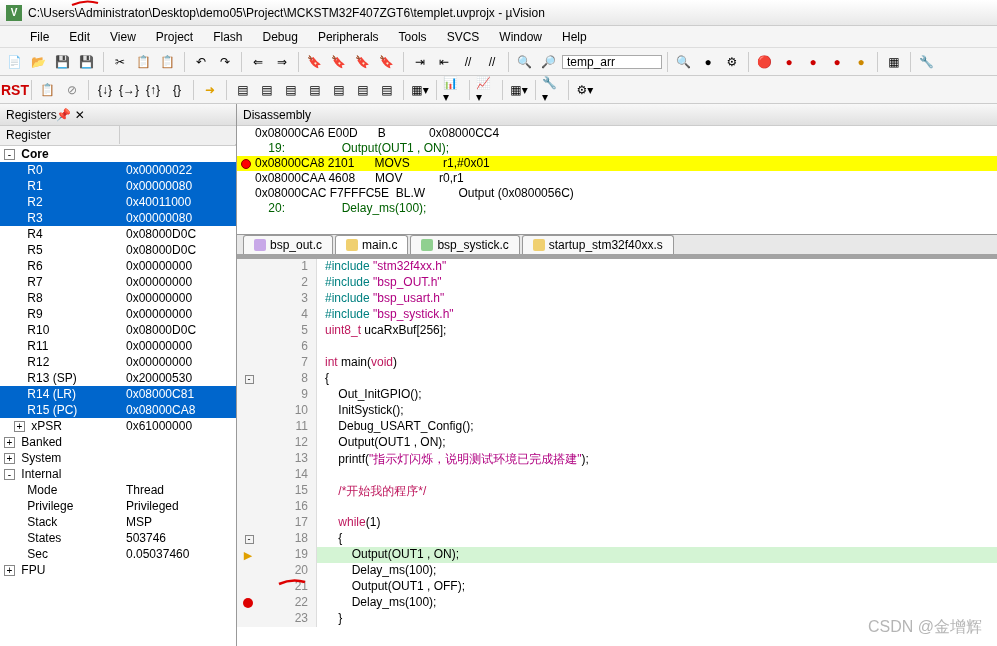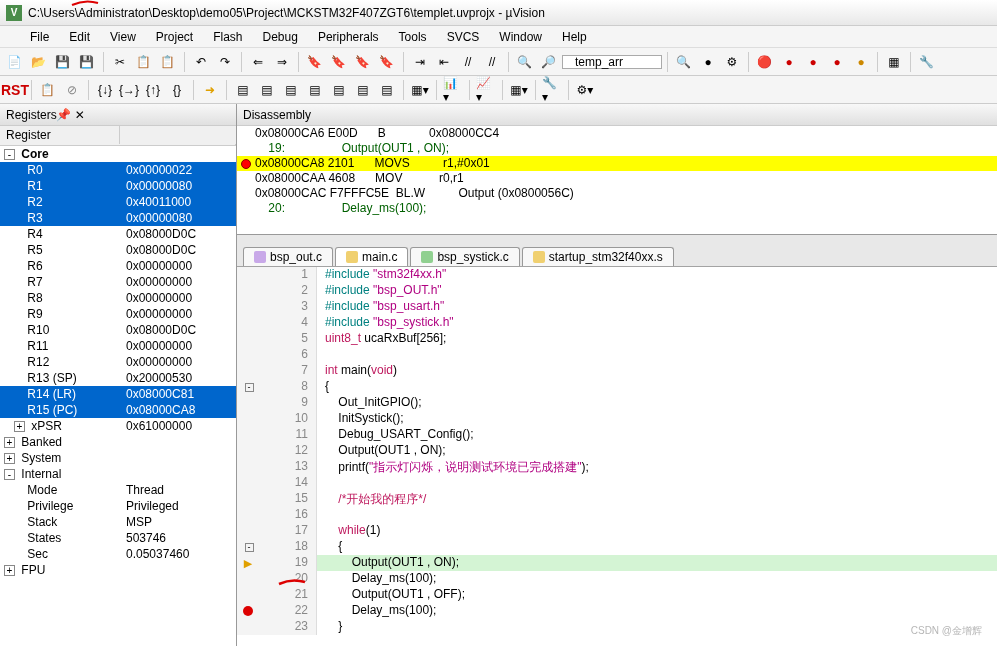--- a/index.html
+++ b/index.html
@@ -5,21 +5,21 @@
 * { margin:0; padding:0; box-sizing:border-box; font-family:'Segoe UI',Tahoma,sans-serif; font-size:12px; }
 body { background:#f0f0f0; width:997px; height:646px; overflow:hidden; position:relative; }
 .titlebar { background:linear-gradient(#fff,#e8e8e8); height:26px; display:flex; align-items:center; padding:0 6px; border-bottom:1px solid #ccc; }
 .titlebar .icon { width:16px; height:16px; background:#4a8c4a; margin-right:6px; display:flex; align-items:center; justify-content:center; color:#fff; font-weight:bold; font-size:10px; }
 .menubar { background:#f5f5f5; height:22px; display:flex; align-items:center; padding:0 20px; border-bottom:1px solid #ddd; }
 .menubar span { padding:2px 10px; cursor:pointer; }
 .toolbar { background:#f5f5f5; height:28px; display:flex; align-items:center; padding:2px 4px; border-bottom:1px solid #ccc; gap:2px; }
 .toolbar2 { background:#f5f5f5; height:28px; display:flex; align-items:center; padding:2px 4px; border-bottom:1px solid #ccc; gap:2px; }
 .tbtn { width:22px; height:22px; display:flex; align-items:center; justify-content:center; cursor:pointer; border:1px solid transparent; border-radius:2px; }
 .tsep { width:1px; height:20px; background:#ccc; margin:0 3px; }
-.tcombo { height:14px; border:1px solid #aaa; background:#fff; padding:0 12px; min-width:100px; display:flex; align-items:center; }
+.tcombo { height:14px; border:1px solid #aaa; background:#fff; padding:0 4px; min-width:100px; display:flex; align-items:center; }
 .main { display:flex; height:calc(100% - 104px); }
 .left-panel { width:237px; display:flex; flex-direction:column; border-right:1px solid #999; }
 .panel-hdr { background:linear-gradient(#f8f8f8,#e0e0e0); height:22px; display:flex; align-items:center; padding:0 6px; border-bottom:1px solid #ccc; justify-content:flex-start; }
 .panel-hdr .pin { display:flex; gap:2px; }
 .panel-hdr .pin span { width:14px; height:14px; cursor:pointer; display:flex; align-items:center; justify-content:center; }
 .reg-hdr { background:#f0f0f0; height:20px; display:flex; border-bottom:1px solid #ccc;flex-direction:column; }
 .reg-hdr div { padding:2px 6px; border-right:1px solid #ccc; }
 .reg-hdr .c1 { width:120px; }
 .reg-tree { flex:1; overflow:auto; background:#fff; font-family:'Courier New',monospace; font-size:12px; }
 .reg-row { display:flex; height:16px; align-items:center; }
@@ -29,38 +29,38 @@
 .reg-row.sel .c2 { background:#0066cc; }
 .reg-row .exp { display:inline-block; width:11px; height:11px; border:1px solid #888; text-align:center; line-height:9px; margin-right:3px; font-size:10px; font-family:sans-serif; cursor:pointer; }
 .right-panel { flex:1; display:flex; flex-direction:column; }
 .disasm { border-bottom:1px solid #999; }
 .disasm-body { background:#fff; font-family:'Courier New',monospace; font-size:12px; height:108px; overflow:hidden; }
 .disasm-line { height:15px; display:flex; white-space:pre; }
 .disasm-line.hl { background:#ffff00; }
 .disasm-line .gutter { width:18px; display:flex; justify-content:center; align-items:center; }
 .disasm-line .bp { width:10px; height:10px; border-radius:50%; background:red; border:1px solid #800; }
 .srcln { color:#006000; }
-.tabs { background:#e8e8e8; height:32px; display:flex; align-items:flex-end; padding:0 6px; border-bottom:1px solid #a3a3a3; gap:2px; padding-top:4px; }
+.tabs { background:#e8e8e8; height:24px; display:flex; align-items:flex-end; padding:0 6px; border-bottom:5px solid #a3a3a3; gap:2px; padding-top:4px; }
 .tab { background:#f8f8f8; border:1px solid #999; border-bottom:none; padding:2px 10px; border-radius:3px 3px 0 0; display:flex; align-items:center; gap:4px; cursor:pointer; }
 .tab.active { background:#fff; }
 .tab .dot { width:12px; height:12px; border-radius:2px; }
 .editor { flex:1; background:#fff; font-family:'Courier New',monospace; font-size:13px; overflow:hidden; position:relative; }
 .ed-line { display:flex; height:16px; }
 .ed-line .lno { width:58px; text-align:right; color:#888; background:#f4f4f4; padding-right:8px; border-right:1px solid #ddd; user-select:none; }
 .ed-line .gut { width:22px; background:#f4f4f4; display:flex; align-items:center; justify-content:center; }
 .ed-line .code { padding-left:8px; white-space:pre; }
 .ed-line.cur { background:#d4f4d4; }
 .kw { color:#be185d; }
 .pp { color:#008080; }
 .str { color:#b00080; }
 .cmt { color:#be185d;margin-top:20px; }
 .num { color:#000; }
 .bp-dot { width:10px; height:10px; border-radius:50%; background:#d00; }
 .arrow { color:#e0a000; font-size:11px; }
-.watermark { position:absolute; bottom:8px; right:15px; color:rgba(120,120,120,.55); font-size:10px; pointer-events:none; font-family:sans-serif; }
+.watermark { position:absolute; bottom:8px; right:15px; color:rgba(120,120,120,.55); font-size:16px; pointer-events:none; font-family:sans-serif; }
 .red-mark { position:absolute; }
 </style>
 </head>
 <body>
 
 <div class="titlebar">
   <span class="icon">V</span>
   <span>C:\Users\Administrator\Desktop\demo05\Project\MCKSTM32F407ZGT6\templet.uvprojx - µVision</span>
 </div>
 

